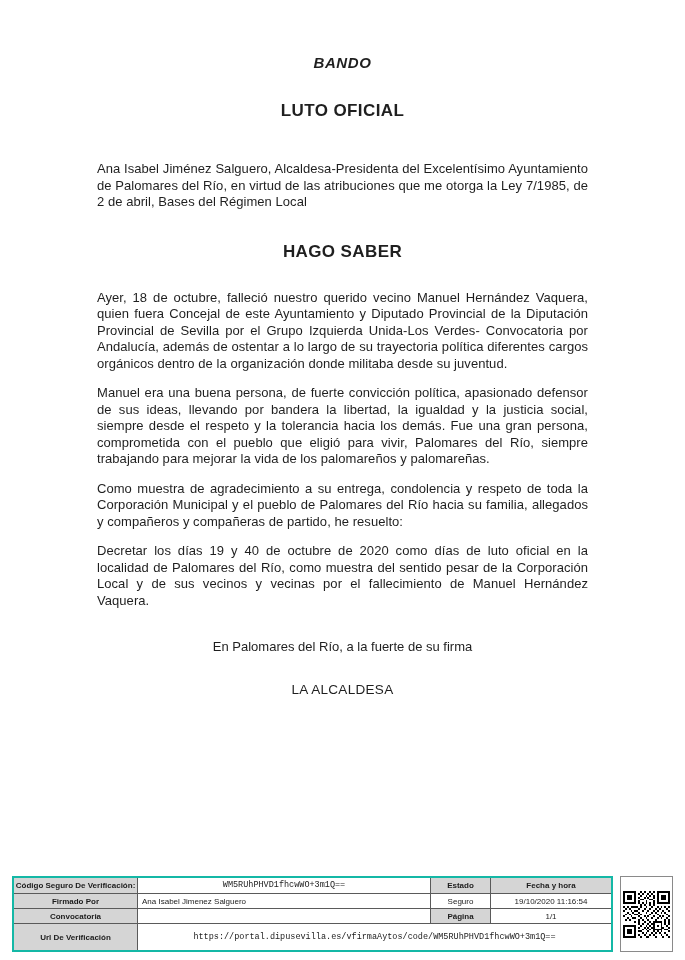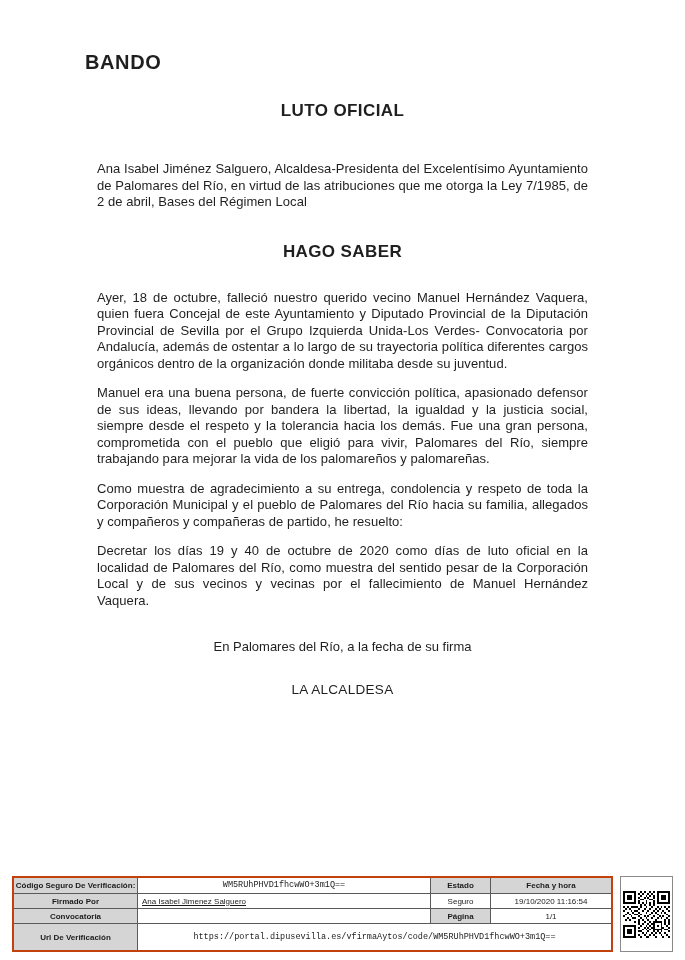--- a/index.html
+++ b/index.html
@@ -15,25 +15,26 @@
     width: 685px; height: 960px;
     background: #ffffff;
     overflow: hidden;
   }
   .content {
     position: absolute;
     left: 85px; right: 85px; top: 0;
   }
   .doc-title {
     margin: 52px 0 0 0;
-    text-align: left;
-    font-size: 20px;
+    text-align: center;
+    font-size: 15px;
     line-height: 21px;
     font-weight: bold;
     letter-spacing: 0.6px;
+    font-style: italic;
   }
   .doc-subtitle {
     margin: 27px 0 0 0;
     text-align: center;
     font-size: 17px;
     line-height: 21px;
     font-weight: bold;
     letter-spacing: 0.4px;
   }
   .doc-hago {
@@ -72,40 +73,40 @@
     left: 12px; top: 876px;
     width: 661px; height: 76px;
     display: flex;
     align-items: stretch;
   }
   .vtable {
     width: 601px;
     display: grid;
     grid-template-columns: 124px 1fr 60px 120px;
     grid-template-rows: 16px 15px 15px 1fr;
-    border: 2px solid #c2410c;
+    border: 2px solid #14b8a6;
     background: #ffffff;
   }
   .cell {
     border-right: 1px solid #5a5a5a;
     border-bottom: 1px solid #5a5a5a;
     display: flex;
     align-items: center;
     justify-content: center;
     padding: 0 4px;
     font-size: 8px;
     line-height: 9px;
     white-space: nowrap;
     overflow: hidden;
     color: #1c1c1c;
   }
   .cell.last-col { border-right: none; }
   .cell.last-row { border-bottom: none; }
   .cell.gray { background: #d5d5d5; font-weight: bold; }
-  .cell.left { justify-content: flex-start; text-decoration: underline; }
+  .cell.left { justify-content: flex-start; }
   .cell.mono { font-family: "Liberation Mono", monospace; font-size: 8.5px; }
   .cell.span-rest { grid-column: 2 / 5; }
   .qr-box {
     margin-left: 7px;
     width: 53px;
     border: 1px solid #8a8a8a;
     background: #ffffff;
     display: flex;
     align-items: center;
     justify-content: center;
@@ -118,21 +119,21 @@
 <div class="page">
   <div class="content">
     <h1 class="doc-title">BANDO</h1>
     <h2 class="doc-subtitle">LUTO OFICIAL</h2>
     <p class="para intro">Ana Isabel Jiménez Salguero, Alcaldesa-Presidenta del Excelentísimo Ayuntamiento de Palomares del Río, en virtud de las atribuciones que me otorga la Ley 7/1985, de 2 de abril, Bases del Régimen Local</p>
     <h2 class="doc-hago">HAGO SABER</h2>
     <p class="para first">Ayer, 18 de octubre, falleció nuestro querido vecino Manuel Hernández Vaquera, quien fuera Concejal de este Ayuntamiento y Diputado Provincial de la Diputación Provincial de Sevilla por el Grupo Izquierda Unida-Los Verdes- Convocatoria por Andalucía, además de ostentar a lo largo de su trayectoria política diferentes cargos orgánicos dentro de la organización donde militaba desde su juventud.</p>
     <p class="para follow">Manuel era una buena persona, de fuerte convicción política, apasionado defensor de sus ideas, llevando por bandera la libertad, la igualdad y la justicia social, siempre desde el respeto y la tolerancia hacia los demás. Fue una gran persona, comprometida con el pueblo que eligió para vivir, Palomares del Río, siempre trabajando para mejorar la vida de los palomareños y palomareñas.</p>
     <p class="para follow">Como muestra de agradecimiento a su entrega, condolencia y respeto de toda la Corporación Municipal y el pueblo de Palomares del Río hacia su familia, allegados y compañeros y compañeras de partido, he resuelto:</p>
     <p class="para follow">Decretar los días 19 y 40 de octubre de 2020 como días de luto oficial en la localidad de Palomares del Río, como muestra del sentido pesar de la Corporación Local y de sus vecinos y vecinas por el fallecimiento de Manuel Hernández Vaquera.</p>
-    <p class="place">En Palomares del Río, a la fecha de su firma</p>
+    <p class="place">En Palomares del Río, a la fuerte de su firma</p>
     <p class="signer">LA ALCALDESA</p>
   </div>
 
   <div class="footer">
     <div class="vtable">
 
       <div class="cell gray">Código Seguro De Verificación:</div>
       <div class="cell mono">WM5RUhPHVD1fhcwWO+3m1Q==</div>
       <div class="cell gray">Estado</div>
       <div class="cell gray last-col">Fecha y hora</div>

